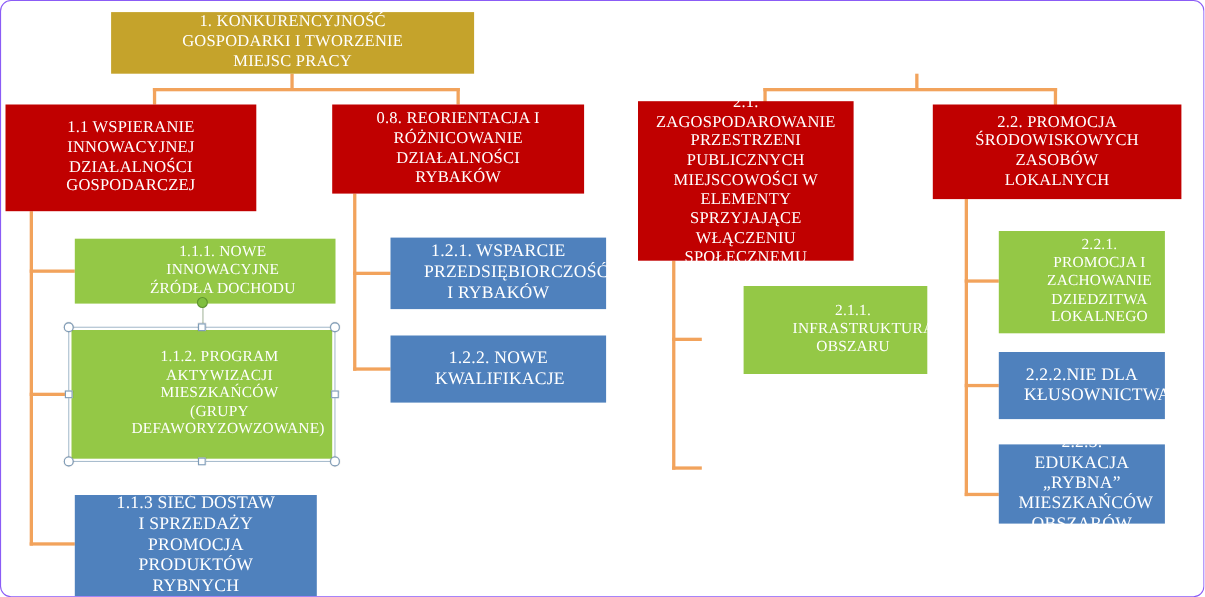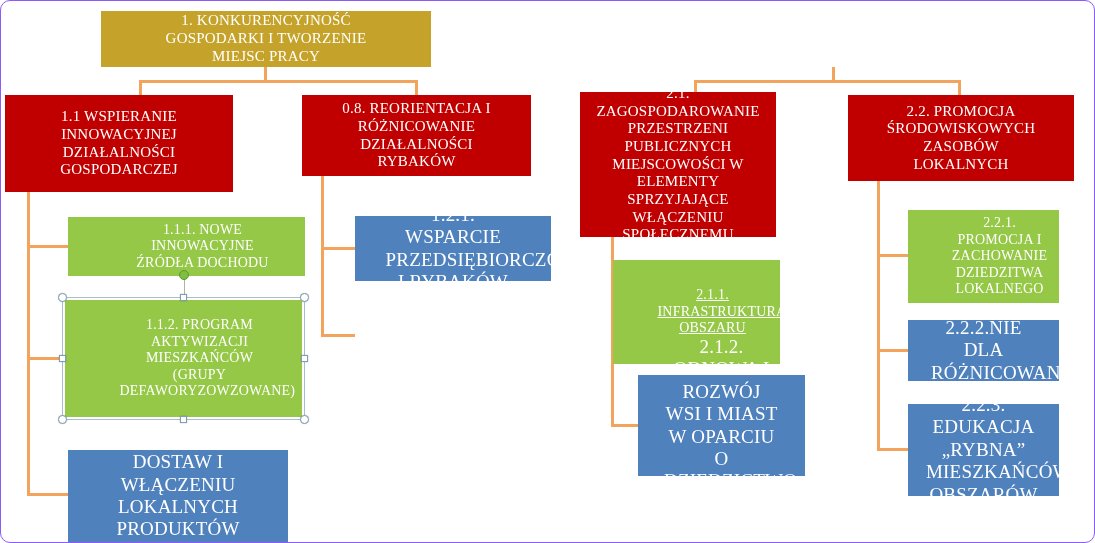--- a/index.html
+++ b/index.html
@@ -24,39 +24,39 @@
     color:#ffffff;
     box-sizing:border-box;
     padding:4px 8px;
     line-height:1.18;
     letter-spacing:0.2px;
   }
   .node .lbl { display:inline-block; }
   .gold  { background:var(--gold,#C5A32B);  font-size:15px; }
   .red   { background:var(--red,#C00000);   font-size:15px; }
   .green { background:var(--green,#94C846); font-size:14px;padding-left:40px; }
-  .blue  { background:var(--blue,#4F81BD);  font-size:19px; }
+  .blue  { background:var(--blue,#4F81BD);  font-size:16px; }
 
   
   #n1     { left:100px; top:10px;  width:330px; height:56px; }
   #n2     { left:635px; top:10px;  width:397px; height:56px; }
   #n1_1   { left:4px;   top:94px;  width:228px; height:97px; }
   #n1_2   { left:301px; top:94px;  width:229px; height:81px; }
   #n1_1_1 { left:67px;  top:216px; width:237px; height:59px; }
   #n1_1_2 { left:64px;  top:299px; width:237px; height:117px; }
   #n1_1_3 { left:67px;  top:449px; width:220px; height:92px; }
   #n1_2_1 { left:354px; top:215px; width:196px; height:65px; }
   #n1_2_2 { left:354px; top:304px; width:196px; height:61px; }
   #n2_1   { left:579px; top:91px;  width:196px; height:145px; }
   #n2_2   { left:847px; top:94px;  width:226px; height:86px; }
-  #n2_1_1 { left:612px; top:259px; width:167px; height:104px;text-decoration:underline; }
+  #n2_1_1 { left:675px; top:259px; width:167px; height:80px; }
   #n2_1_2 { left:637px; top:374px; width:167px; height:101px; }
   #n2_2_1 { left:907px; top:209px; width:151px; height:93px; }
   #n2_2_2 { left:907px; top:319px; width:151px; height:61px; }
-  #n2_2_3 { left:907px; top:403px; width:151px; height:92px; }
+  #n2_2_3 { left:907px; top:403px; width:151px; height:72px; }
 
   
   #n1 .lbl     { max-width:235px; }
   #n2 .lbl     { max-width:300px; }
   #n1_1 .lbl   { max-width:135px; }
   #n1_2 .lbl   { max-width:160px; }
   #n1_1_1 .lbl { max-width:150px; }
   #n1_1_2 .lbl { max-width:160px; }
   #n1_1_3 .lbl { max-width:145px; }
   #n1_2_1 .lbl { max-width:135px; }
@@ -147,43 +147,43 @@
   <div class="node red" id="n1_2">
     <span class="lbl">0.8. REORIENTACJA I RÓŻNICOWANIE DZIAŁALNOŚCI RYBAKÓW</span>
   </div>
   <div class="node green" id="n1_1_1">
     <span class="lbl">1.1.1. NOWE INNOWACYJNE ŹRÓDŁA DOCHODU</span>
   </div>
   <div class="node green" id="n1_1_2">
     <span class="lbl">1.1.2. PROGRAM AKTYWIZACJI MIESZKAŃCÓW (GRUPY DEFAWORYZOWZOWANE)</span>
   </div>
   <div class="node blue" id="n1_1_3">
-    <span class="lbl">1.1.3 SIEĆ DOSTAW I WŁĄCZENIU LOKALNYCH PRODUKTÓW RYBNYCH</span>
+    <span class="lbl">1.1.3 SIEĆ DOSTAW I SPRZEDAŻY PROMOCJA PRODUKTÓW RYBNYCH</span>
   </div>
   <div class="node blue" id="n1_2_1">
     <span class="lbl">1.2.1. WSPARCIE PRZEDSIĘBIORCZOŚĆ I RYBAKÓW</span>
   </div>
+  <div class="node blue" id="n1_2_2">
+    <span class="lbl">1.2.2. NOWE KWALIFIKACJE</span>
+  </div>
 
   <div class="node red" id="n2_1">
     <span class="lbl">2.1. ZAGOSPODAROWANIE PRZESTRZENI PUBLICZNYCH MIEJSCOWOŚCI W ELEMENTY SPRZYJAJĄCE WŁĄCZENIU SPOŁECZNEMU</span>
   </div>
   <div class="node red" id="n2_2">
     <span class="lbl">2.2. PROMOCJA ŚRODOWISKOWYCH ZASOBÓW LOKALNYCH</span>
   </div>
   <div class="node green" id="n2_1_1">
     <span class="lbl">2.1.1. INFRASTRUKTURA OBSZARU</span>
   </div>
-  <div class="node blue" id="n2_1_2">
-    <span class="lbl">2.1.2. ODNOWA I ROZWÓJ WSI I MIAST W OPARCIU O DZIEDZICTWO RYBACTWA</span>
-  </div>
   <div class="node green" id="n2_2_1">
     <span class="lbl">2.2.1. PROMOCJA I ZACHOWANIE DZIEDZITWA LOKALNEGO</span>
   </div>
   <div class="node blue" id="n2_2_2">
-    <span class="lbl">2.2.2.NIE DLA RÓŻNICOWANIE</span>
+    <span class="lbl">2.2.2.NIE DLA KŁUSOWNICTWA</span>
   </div>
   <div class="node blue" id="n2_2_3">
     <span class="lbl">2.2.3. EDUKACJA „RYBNA” MIESZKAŃCÓW OBSZARÓW</span>
   </div>
 
   <div class="selection">
     <div class="rot-stem"></div>
     <div class="rot-handle"></div>
     <div class="handle circle h-nw"></div>
     <div class="handle circle h-ne"></div>

